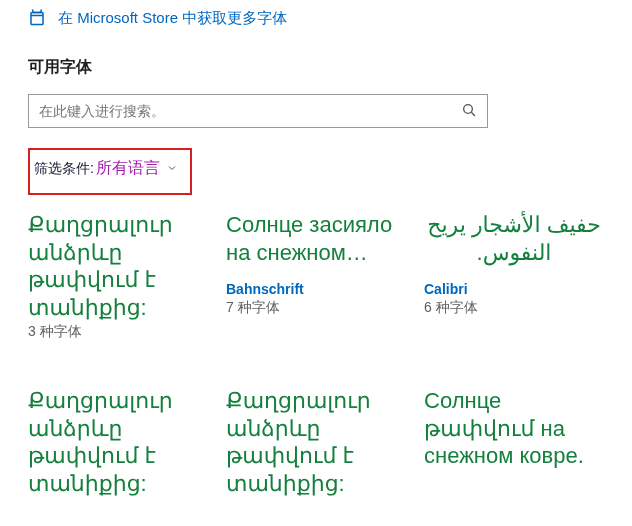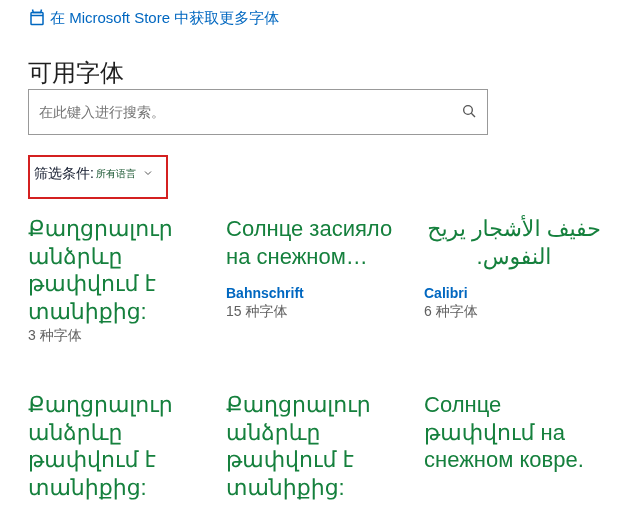--- a/index.html
+++ b/index.html
@@ -9,34 +9,35 @@
     color: #1f1f1f;
     width: 632px;
     height: 526px;
     padding: 8px 28px 0 28px;
     background: #fff;
     overflow: hidden;
   }
   .store-link {
     display: flex;
     align-items: center;
-    gap: 4px;
+    gap: 12px;
     color: #0067c0;
     cursor: pointer;
     font-size: 15px;
     margin-bottom: 28px;
   }
   .store-link .icon { color: #0067c0; flex: 0 0 auto; }
   .section-title {
-    font-size: 24px;
-    font-weight: 400;
+    font-size: 16px;
+    font-weight: 700;
+    margin-bottom: 16px;
   }
   .search-box {
     width: 460px;
-    height: 46px;
+    height: 34px;
     border: 1px solid #999;
     display: flex;
     align-items: center;
     padding: 0 10px;
     margin-bottom: 20px;
   }
   .search-box input {
     flex: 1;
     border: none;
     outline: none;
@@ -48,21 +49,21 @@
   .search-box .search-icn { color: #555; flex: 0 0 auto; }
   .filter-wrap {
     display: inline-flex;
     align-items: center;
     border: 2px solid #d42020;
     padding: 8px 12px 14px 4px;
     margin-bottom: 16px;
     cursor: pointer;
   }
   .filter-label { color: #0f172a; font-size: 14px; }
-  .filter-value { color: #14532d; font-size: 10px; margin-left: 2px; }
+  .filter-value { color: #a21caf; font-size: 16px; margin-left: 2px; }
   .filter-wrap .chev { margin-left: 6px; color: #555; }
   .cards {
     display: grid;
     grid-template-columns: repeat(3, 1fr);
     column-gap: 18px;
     row-gap: 46px;
   }
   .card { }
   .sample {
     font-size: 22px;
@@ -128,21 +129,21 @@
 
 
 <div class="cards">
   <div class="card">
     <div class="sample">Քաղցրալուր անձրևը թափվում է տանիքից:</div>
     <div class="fontcount">3 种字体</div>
   </div>
   <div class="card">
     <div class="sample">Солнце засияло на снежном…</div>
     <div class="fontname">Bahnschrift</div>
-    <div class="fontcount">15 种字体</div>
+    <div class="fontcount">7 种字体</div>
   </div>
   <div class="card">
     <div class="sample rtl">حفيف الأشجار يريح النفوس.</div>
     <div class="fontname">Calibri</div>
     <div class="fontcount">6 种字体</div>
   </div>
   <div class="card">
     <div class="sample">Քաղցրալուր անձրևը թափվում է տանիքից:</div>
     <div class="fontname"></div>
     <div class="fontcount"></div>

